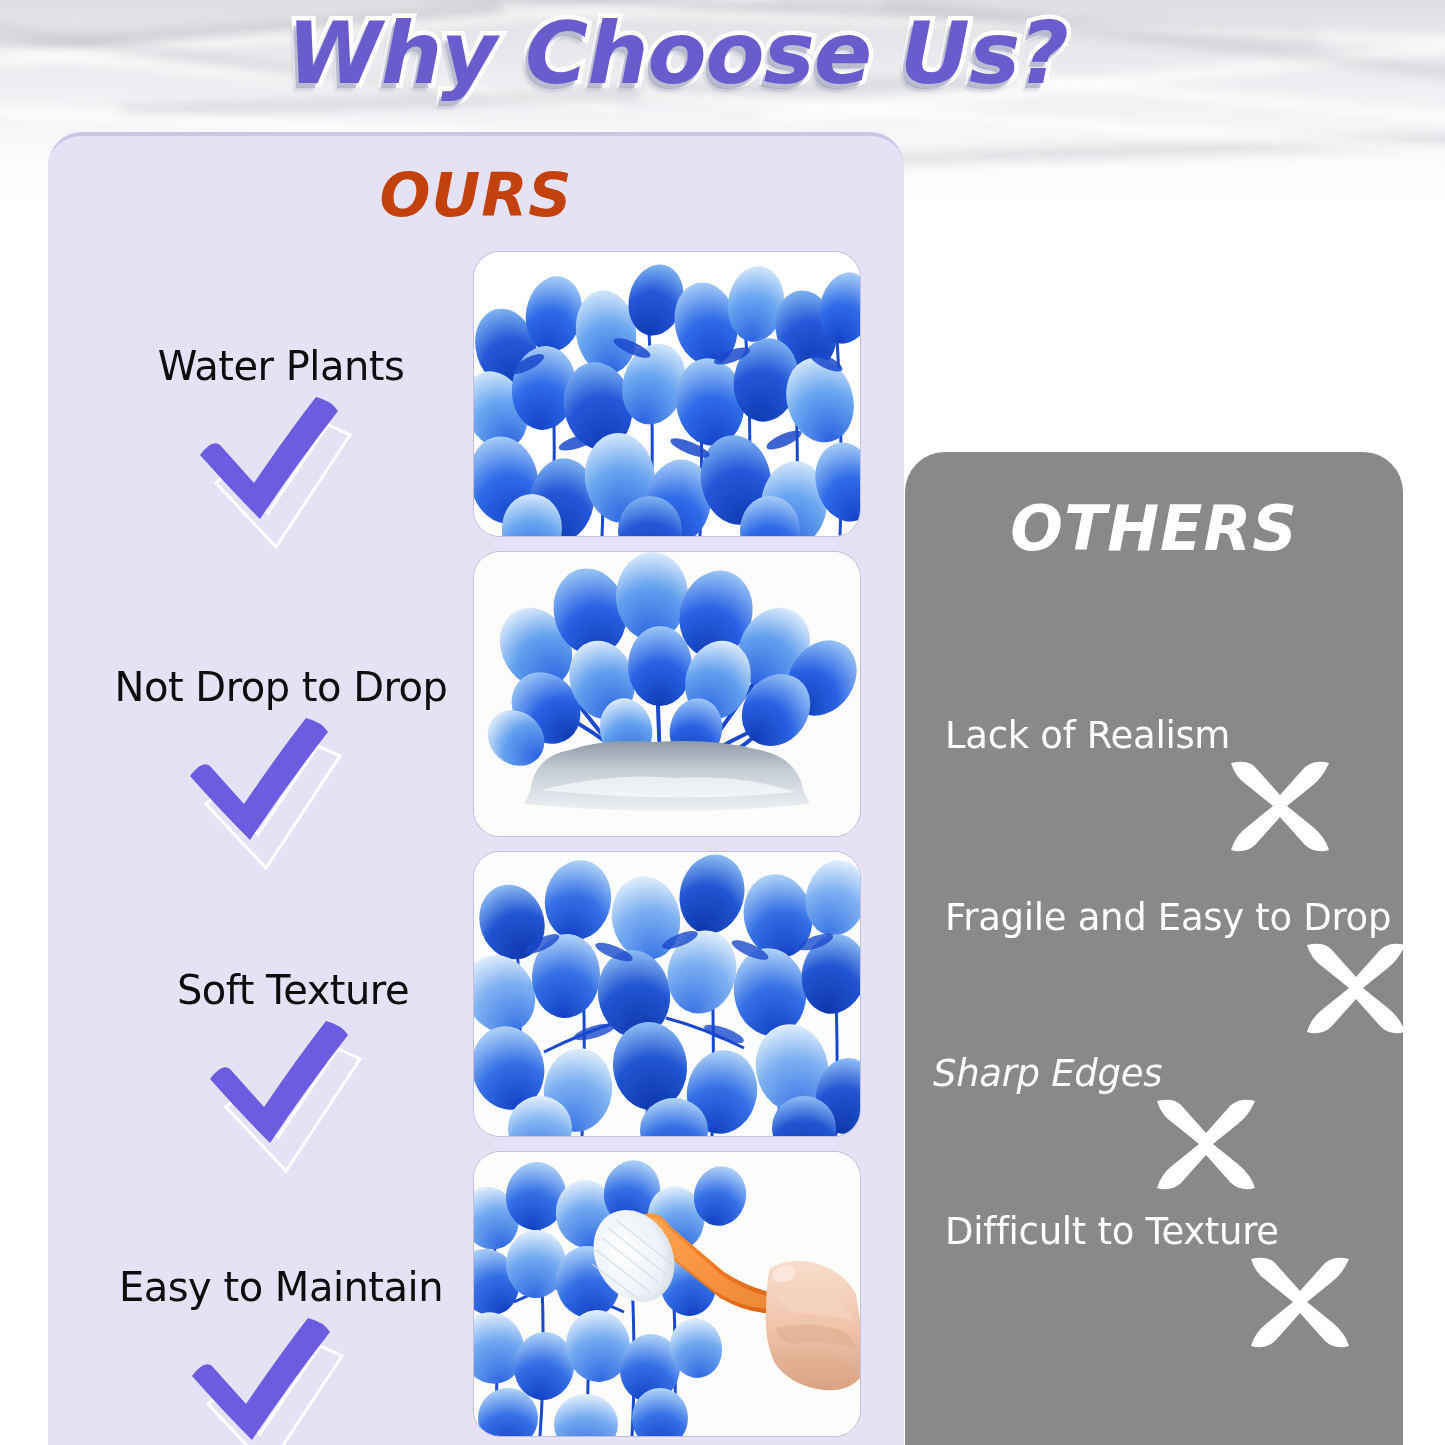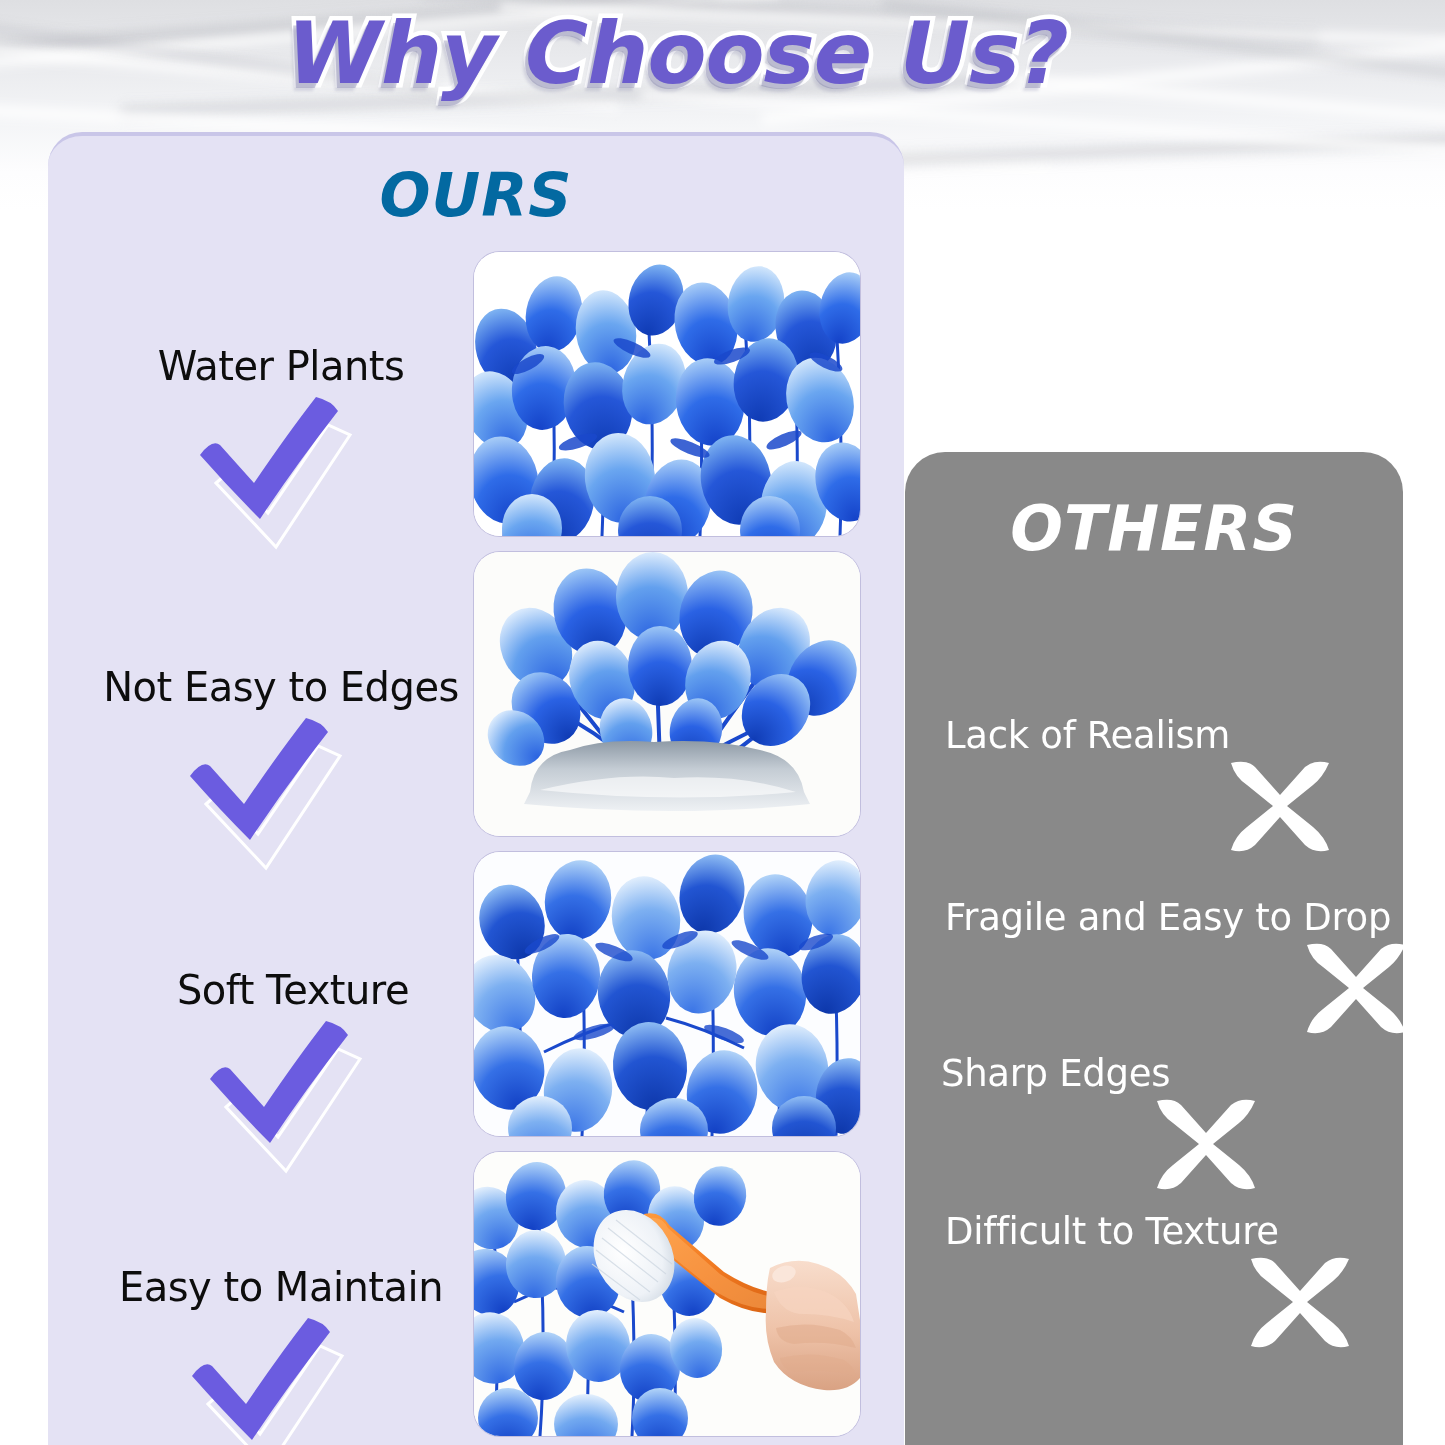--- a/index.html
+++ b/index.html
@@ -76,21 +76,21 @@
     z-index:2;
   }
   .ours-heading {
     position:absolute;
     left:0; top:24px; width:856px;
     text-align:center;
     font-family:"DejaVu Sans", sans-serif;
     font-size:60px;
     font-weight:bold;
     font-style:italic;
-    color:#0369a1;
+    color:#c2410c;
     letter-spacing:1px;
   }
 
   
   .feature {
     position:absolute;
     left:28px;
     width:410px;
     text-align:center;
   }
@@ -189,21 +189,21 @@
         <path d="M6 62 L20 50 L58 92 L118 4 L140 14 L66 126 Z" fill="none" stroke="#ffffff" stroke-width="3"></path>
       </svg>
       <svg width="150" height="130" viewBox="0 0 150 130">
         <path d="M4 60 Q16 44 24 50 L58 88 Q92 38 120 2 Q136 6 142 16 Q100 70 64 124 Q34 94 4 60 Z" fill="#6b5ce0"></path>
       </svg>
     </div>
   </div>
 
   <div class="feature" style="left:76px; top:665px; z-index:3;">
     <div class="feature-label">
-      <div>Not Easy to Edges</div>
+      <div>Not Drop to Drop</div>
     </div>
     <div class="check-wrap" style="margin-left:110px;">
       <svg class="check-shadow" width="150" height="130" viewBox="0 0 150 130">
         <path d="M6 62 L20 50 L58 92 L118 4 L140 14 L66 126 Z" fill="none" stroke="#ffffff" stroke-width="3"></path>
       </svg>
       <svg width="150" height="130" viewBox="0 0 150 130">
         <path d="M4 60 Q16 44 24 50 L58 88 Q92 38 120 2 Q136 6 142 16 Q100 70 64 124 Q34 94 4 60 Z" fill="#6b5ce0"></path>
       </svg>
     </div>
   </div>
@@ -543,21 +543,21 @@
     <div class="con-row" style="top:444px;">
       <div class="con-label" style="margin-left:40px; font-size:37px;">Fragile and Easy to Drop</div>
       <div class="x-wrap" style="margin-left:396px; margin-top:2px;">
         <svg width="110" height="95" viewBox="0 0 110 95">
           <path d="M6 4 Q22 0 30 8 L55 36 L80 8 Q90 0 104 4 Q98 18 88 26 L62 47 L88 68 Q100 78 104 91 Q90 95 80 86 L55 58 L30 86 Q20 95 6 91 Q10 77 22 68 L48 47 L22 26 Q10 18 6 4 Z" fill="#ffffff"></path>
         </svg>
       </div>
     </div>
 
     <div class="con-row" style="top:600px;">
-      <div class="con-label" style="margin-left:36px; font-size:37px;">Sharp Edges</div>
+      <div class="con-label" style="margin-left:28px; font-size:37px;font-style:italic;">Sharp Edges</div>
       <div class="x-wrap" style="margin-left:246px; margin-top:2px;">
         <svg width="110" height="95" viewBox="0 0 110 95">
           <path d="M6 4 Q22 0 30 8 L55 36 L80 8 Q90 0 104 4 Q98 18 88 26 L62 47 L88 68 Q100 78 104 91 Q90 95 80 86 L55 58 L30 86 Q20 95 6 91 Q10 77 22 68 L48 47 L22 26 Q10 18 6 4 Z" fill="#ffffff"></path>
         </svg>
       </div>
     </div>
 
     <div class="con-row" style="top:758px;">
       <div class="con-label" style="margin-left:40px; font-size:37px;">Difficult to Texture</div>
       <div class="x-wrap" style="margin-left:340px; margin-top:2px;">

